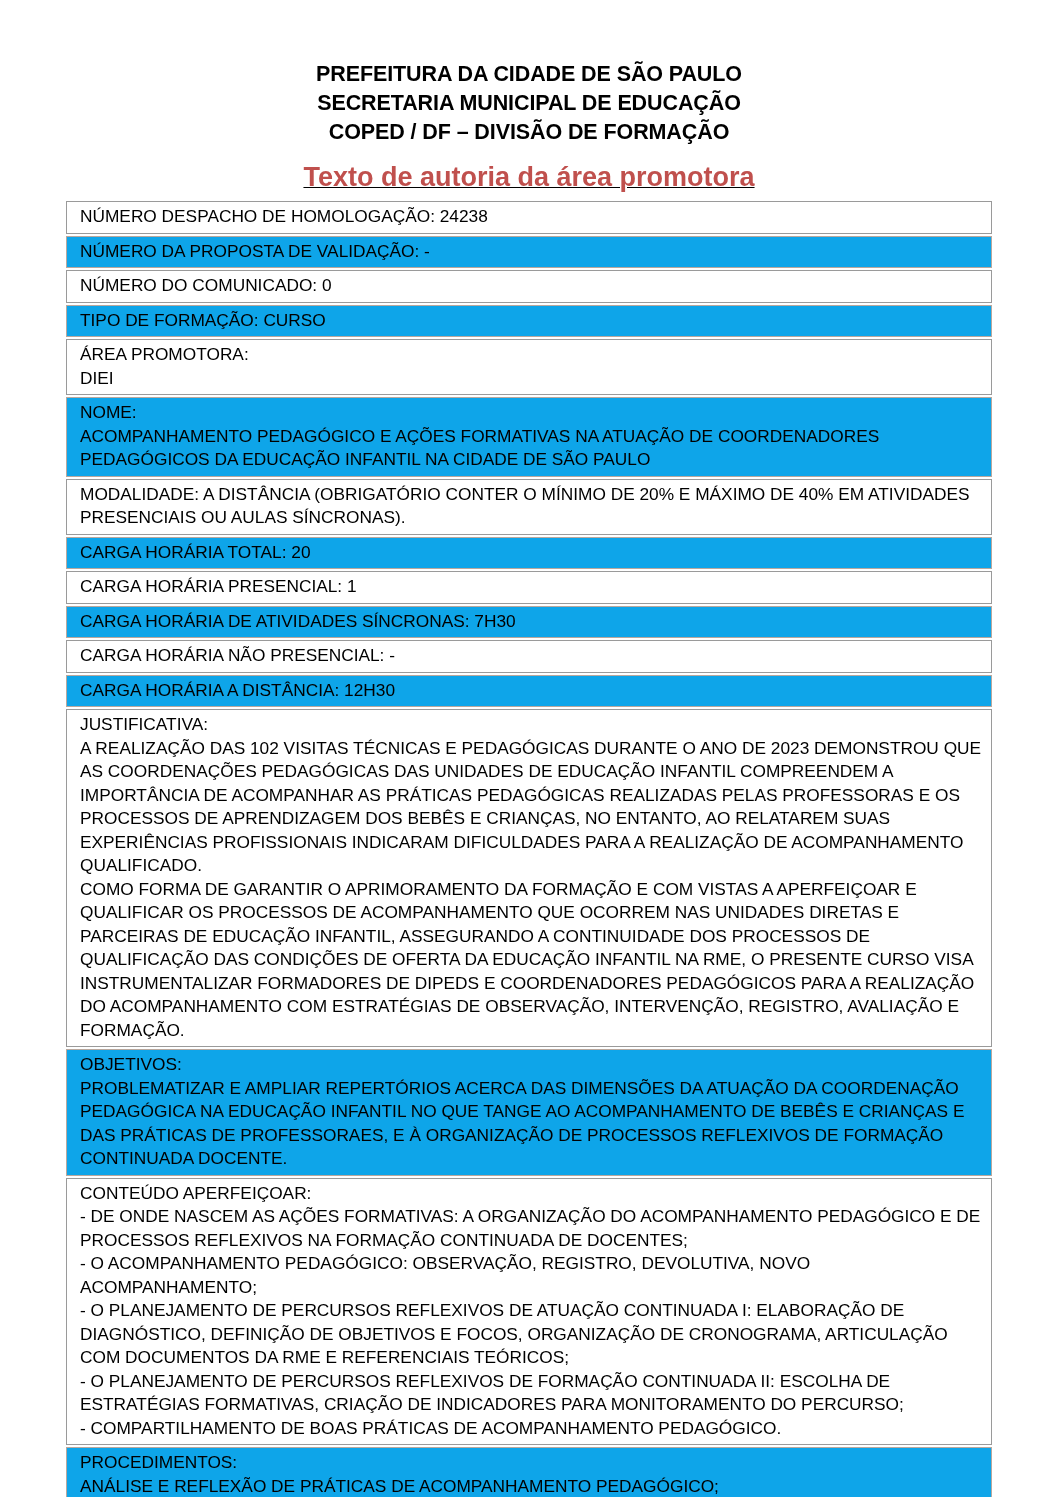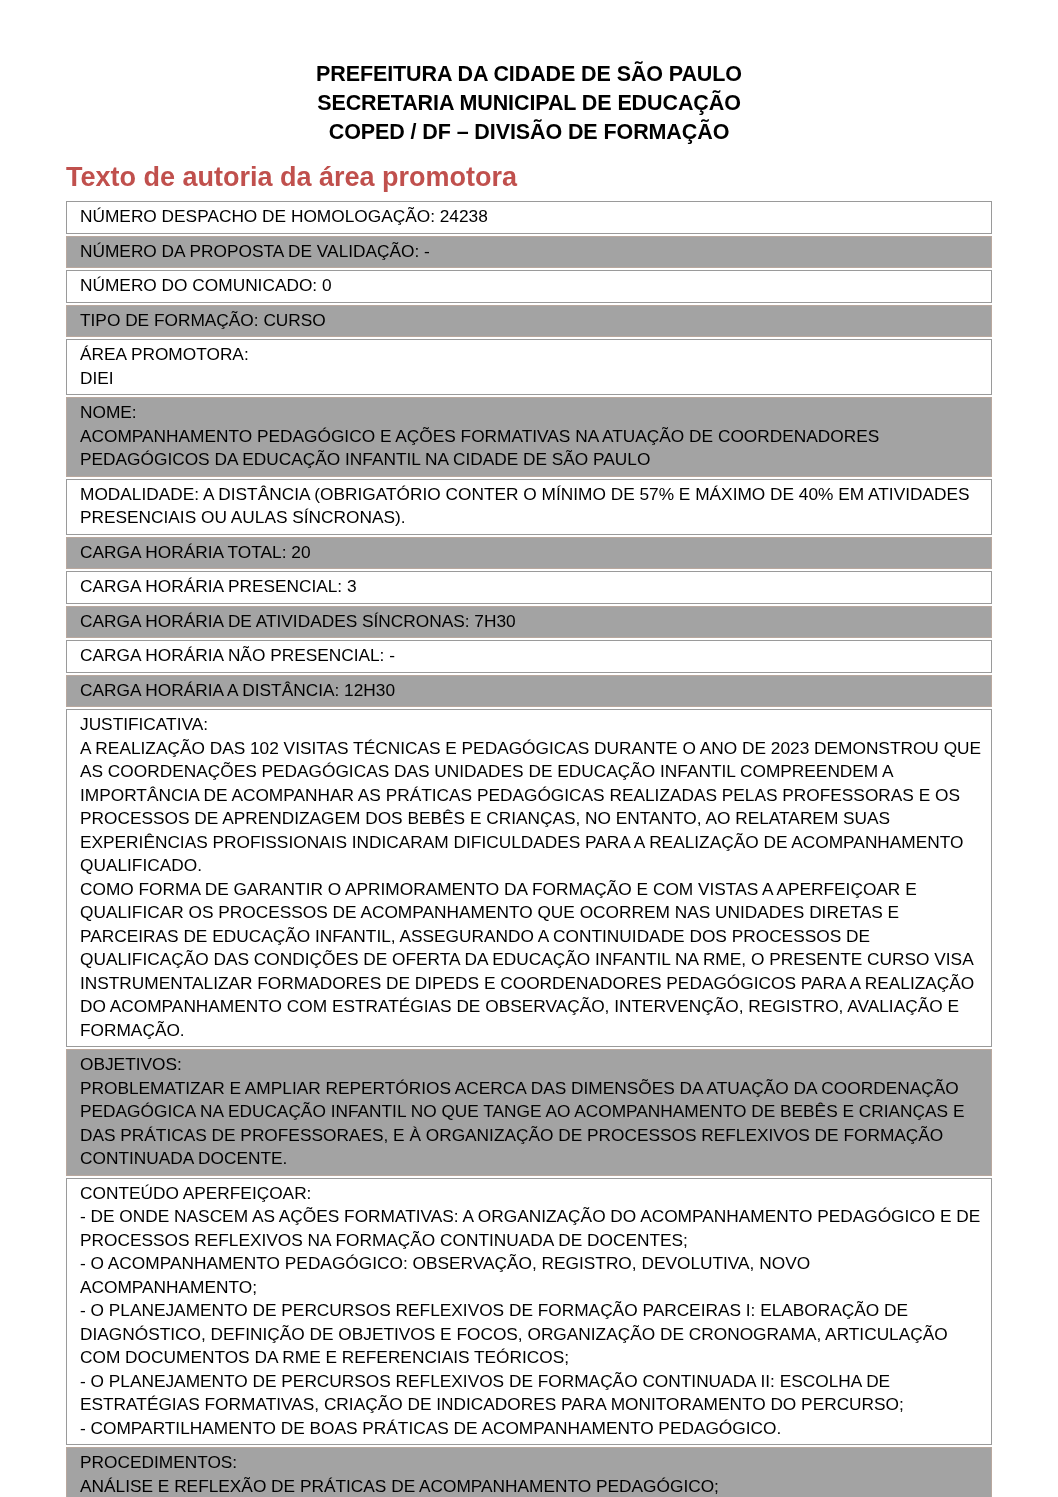--- a/index.html
+++ b/index.html
@@ -50,30 +50,31 @@
   }
   .form-table td {
     border: 1px solid #9a9a9a;
     padding: 3px 5px 4px 13px;
     vertical-align: top;
     font-size: 17.3px;
     line-height: 23.5px;
     background: #ffffff;
   }
   td.shade {
-    background: #a3a3a3;
+    background: #0ea5e9;
     border-color: #b9a89e;
   }
 
   
   .banner-cell {
     background: #FBE0CE;
     border: none !important;
-    text-align: left;
+    text-align: center;
     padding: 4px 0 6px 0 !important;
+    text-decoration: underline;
   }
   .banner-text {
     color: #C0504D;
     font-weight: bold;
     font-size: 27px;
     line-height: 32px;
   }
 
   .line { display: block; }
 </style>
@@ -121,29 +122,29 @@
       </tr>
 
       <tr>
         <td class="shade">
           <span class="line bold">NOME:</span>
           <span class="line bold">ACOMPANHAMENTO PEDAGÓGICO E AÇÕES FORMATIVAS NA ATUAÇÃO DE COORDENADORES PEDAGÓGICOS DA EDUCAÇÃO INFANTIL NA CIDADE DE SÃO PAULO</span>
         </td>
       </tr>
 
       <tr>
-        <td>MODALIDADE: A DISTÂNCIA (OBRIGATÓRIO CONTER O MÍNIMO DE 57% E MÁXIMO DE 40% EM ATIVIDADES PRESENCIAIS OU AULAS SÍNCRONAS).</td>
+        <td>MODALIDADE: A DISTÂNCIA (OBRIGATÓRIO CONTER O MÍNIMO DE 20% E MÁXIMO DE 40% EM ATIVIDADES PRESENCIAIS OU AULAS SÍNCRONAS).</td>
       </tr>
 
       <tr>
         <td class="shade">CARGA HORÁRIA TOTAL: 20</td>
       </tr>
 
       <tr>
-        <td>CARGA HORÁRIA PRESENCIAL: 3</td>
+        <td>CARGA HORÁRIA PRESENCIAL: 1</td>
       </tr>
 
       <tr>
         <td class="shade">CARGA HORÁRIA DE ATIVIDADES SÍNCRONAS: 7H30</td>
       </tr>
 
       <tr>
         <td>CARGA HORÁRIA NÃO PRESENCIAL:  -</td>
       </tr>
 
@@ -164,21 +165,21 @@
           <span class="line">OBJETIVOS:</span>
           <span class="line">PROBLEMATIZAR E AMPLIAR REPERTÓRIOS ACERCA DAS DIMENSÕES DA ATUAÇÃO DA COORDENAÇÃO PEDAGÓGICA NA EDUCAÇÃO INFANTIL NO QUE TANGE AO ACOMPANHAMENTO DE BEBÊS E CRIANÇAS E DAS PRÁTICAS DE PROFESSORAES, E À ORGANIZAÇÃO DE PROCESSOS REFLEXIVOS DE FORMAÇÃO CONTINUADA DOCENTE.</span>
         </td>
       </tr>
 
       <tr>
         <td>
           <span class="line">CONTEÚDO APERFEIÇOAR:</span>
           <span class="line">- DE ONDE NASCEM AS AÇÕES FORMATIVAS: A ORGANIZAÇÃO DO ACOMPANHAMENTO PEDAGÓGICO E DE PROCESSOS REFLEXIVOS NA FORMAÇÃO CONTINUADA DE DOCENTES;</span>
           <span class="line">- O ACOMPANHAMENTO PEDAGÓGICO: OBSERVAÇÃO, REGISTRO, DEVOLUTIVA, NOVO ACOMPANHAMENTO;</span>
-          <span class="line">- O PLANEJAMENTO DE PERCURSOS REFLEXIVOS DE FORMAÇÃO PARCEIRAS I: ELABORAÇÃO DE DIAGNÓSTICO, DEFINIÇÃO DE OBJETIVOS E FOCOS, ORGANIZAÇÃO DE CRONOGRAMA, ARTICULAÇÃO COM DOCUMENTOS DA RME E REFERENCIAIS TEÓRICOS;</span>
+          <span class="line">- O PLANEJAMENTO DE PERCURSOS REFLEXIVOS DE ATUAÇÃO CONTINUADA I: ELABORAÇÃO DE DIAGNÓSTICO, DEFINIÇÃO DE OBJETIVOS E FOCOS, ORGANIZAÇÃO DE CRONOGRAMA, ARTICULAÇÃO COM DOCUMENTOS DA RME E REFERENCIAIS TEÓRICOS;</span>
           <span class="line">- O PLANEJAMENTO DE PERCURSOS REFLEXIVOS DE FORMAÇÃO CONTINUADA II: ESCOLHA DE ESTRATÉGIAS FORMATIVAS, CRIAÇÃO DE INDICADORES PARA MONITORAMENTO DO PERCURSO;</span>
           <span class="line">- COMPARTILHAMENTO DE BOAS PRÁTICAS DE ACOMPANHAMENTO PEDAGÓGICO.</span>
         </td>
       </tr>
 
       <tr>
         <td class="shade">
           <span class="line">PROCEDIMENTOS:</span>
           <span class="line">ANÁLISE E REFLEXÃO DE PRÁTICAS DE ACOMPANHAMENTO PEDAGÓGICO;</span>
         </td>

